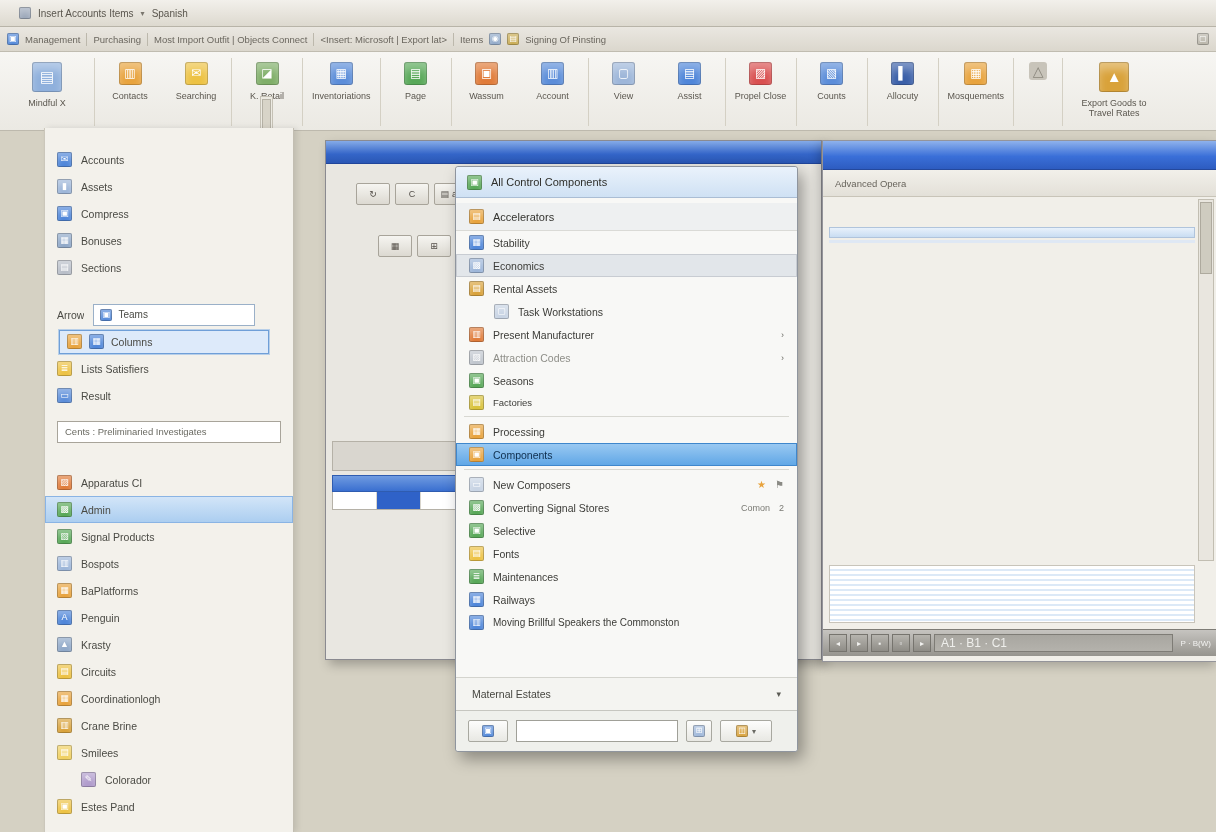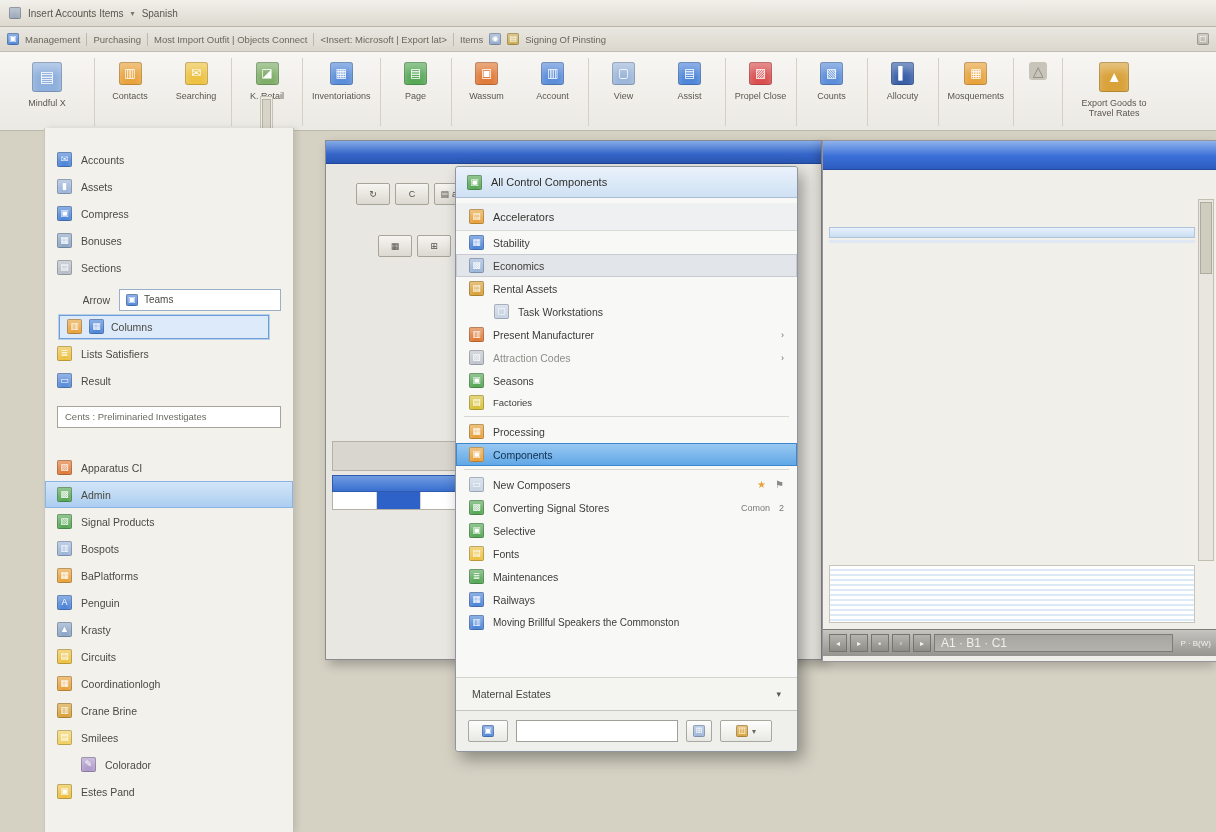--- a/index.html
+++ b/index.html
@@ -1,20 +1,20 @@
 <!DOCTYPE html>
 <html><head>
 <meta charset="utf-8">
 <style>
   html,body{margin:0;padding:0;}
   body{font-family:"Liberation Sans","DejaVu Sans",sans-serif;background:#8a887f;}
   .desktop{position:relative;width:1216px;height:832px;background:#d5d1c3;overflow:hidden;}
 
   
-  .titlebar{position:absolute;top:0;left:0;right:0;height:26px;background:linear-gradient(#f2f0eb,#ddd9cf);border-bottom:1px solid #b8b4a8;display:flex;align-items:center;gap:7px;padding:0 9px;font-size:10px;color:#5a564e;}
+  .titlebar{position:absolute;top:0;left:0;right:0;height:26px;background:linear-gradient(#f2f0eb,#ddd9cf);border-bottom:1px solid #b8b4a8;display:flex;align-items:center;gap:7px;padding:0 19px;font-size:10px;color:#5a564e;}
   .titlebar .caret{font-size:8px;color:#7a766e;}
   .menubar{position:absolute;top:27px;left:0;right:0;height:24px;background:linear-gradient(#eae7e1,#dbd7cd);border-bottom:1px solid #c0bcb0;display:flex;align-items:center;gap:6px;padding:0 7px;font-size:9.5px;color:#6a665e;}
   .mb-sep{width:1px;height:13px;background:#bcb8ac;flex:none;}
   .mb-spacer{flex:1;}
   .mb-text{white-space:nowrap;}
 
   .ribbon{position:absolute;top:52px;left:0;right:0;height:74px;background:linear-gradient(#f7f6f3,#ebe9e3);border-bottom:1px solid #bdb9ad;display:flex;align-items:stretch;padding:3px 2px 1px;overflow:hidden;}
   .ribbon-btn{display:flex;flex-direction:column;align-items:center;gap:6px;padding:7px 7px 2px;min-width:52px;max-width:92px;font-size:9px;line-height:1.15;color:#5a564e;text-align:center;border-radius:3px;}
   .ribbon-btn .ric{width:23px;height:23px;border-radius:3px;box-shadow:inset 0 0 0 1px rgba(0,0,0,.18),inset 0 8px 8px rgba(255,255,255,.35);color:#fff;font-size:12px;line-height:23px;text-align:center;}
   .ribbon-btn.large{min-width:76px;}
@@ -28,21 +28,21 @@
   .mini-icon{width:15px;height:15px;border-radius:2px;background:#b8c4d4;box-shadow:inset 0 0 0 1px rgba(0,0,0,.22),inset 0 6px 6px rgba(255,255,255,.35);color:#fff;font-size:9px;line-height:15px;text-align:center;flex:none;}
   .mini-icon.tiny{width:12px;height:12px;line-height:12px;font-size:8px;}
 
   
   .sidebar{position:absolute;left:44px;top:128px;width:248px;bottom:0;background:#f3f1eb;border-left:1px solid #cbc7bb;border-right:1px solid #c2beb2;box-shadow:3px 0 6px rgba(0,0,0,.10);padding-top:18px;display:flex;flex-direction:column;overflow:hidden;z-index:2;}
   .sb-row{height:27px;display:flex;align-items:center;gap:9px;padding:0 12px;font-size:10.5px;color:#4a4a44;flex:none;}
   .sb-row.indent{padding-left:36px;}
   .sb-row.gap-top{margin-top:14px;}
   .sb-row.selected{background:linear-gradient(#d4e6f8,#aacdf0);box-shadow:inset 0 0 0 1px #8ab4e4;}
   .sb-label{white-space:nowrap;overflow:hidden;}
-  .sb-row.combo{margin-top:5px;justify-content:flex-end;}
+  .sb-row.combo{margin-top:20px;}
   .sb-combo{display:flex;align-items:center;gap:6px;background:#fff;border:1px solid #9ab0c8;height:20px;padding:0 6px;width:148px;font-size:10px;color:#4a4a44;}
   .sb-framed{display:flex;align-items:center;gap:7px;background:#ddeafa;box-shadow:inset 0 0 0 1px #6f9fd8,0 0 0 1px #b8cfe8;height:24px;padding:0 8px;width:194px;margin-left:2px;}
   .sb-row.input-row{margin:9px 0 10px;}
   .sb-input{background:#fff;border:1px solid #a8a49a;height:20px;display:flex;align-items:center;padding:0 7px;font-size:9.5px;color:#6a6a62;width:210px;white-space:nowrap;overflow:hidden;}
   .sb-scrollbar{position:absolute;right:16px;top:96px;width:11px;height:205px;background:#eceae2;border:1px solid #c5c1b5;}
   .sb-scrollbar .thumb{position:absolute;top:2px;left:1px;right:1px;height:56px;background:#d8d4c8;border:1px solid #b5b1a5;}
 
   
   .window-left{position:absolute;left:325px;top:140px;width:495px;height:518px;background:#e9e7e1;border:1px solid #8a8a90;box-shadow:4px 5px 10px rgba(0,0,0,.25);z-index:1;}
   .wl-titlebar{height:22px;background:linear-gradient(#85abe8,#3465c8 60%,#2a57b4);border-bottom:1px solid #20459a;}
@@ -244,20 +244,23 @@
       <div class="g-rows">
         <div class="g-cell"></div>
         <div class="g-cell blue"></div>
         <div class="g-cell"></div>
       </div>
     </div>
   </div>
 
   <div class="window-right">
     <div class="wr-titlebar"></div>
+    <div class="wr-toolbar">
+      <span>Advanced Opera</span>
+    </div>
     <div class="rw-band1"></div>
     <div class="rw-band2"></div>
     <div class="rw-stripes"></div>
     <div class="rw-status">
       <span style="display:flex;gap:3px">
 
       <span class="seg">◂</span>
           <span class="seg">▸</span>
           <span class="seg">▪</span>
           <span class="seg">▫</span>

